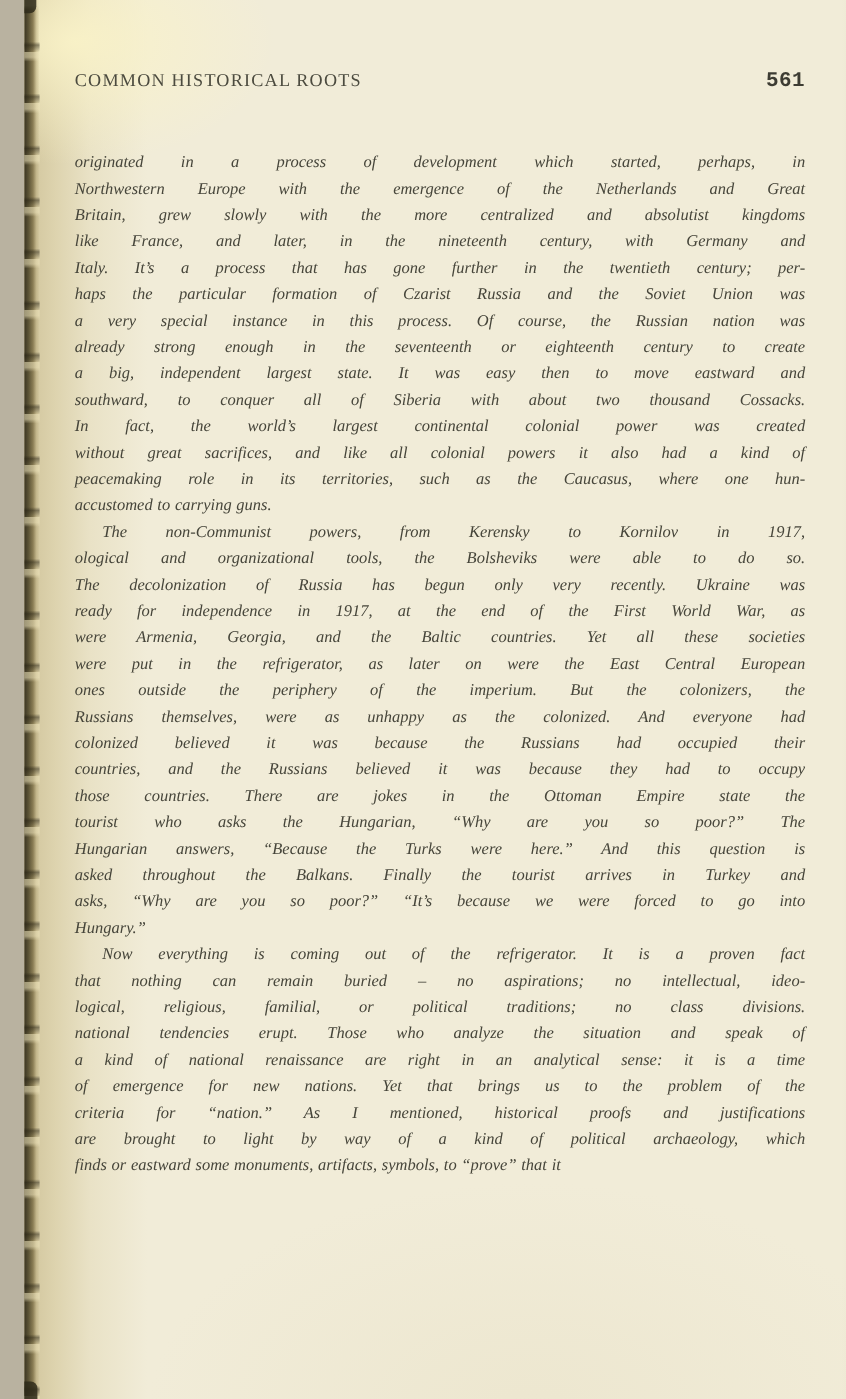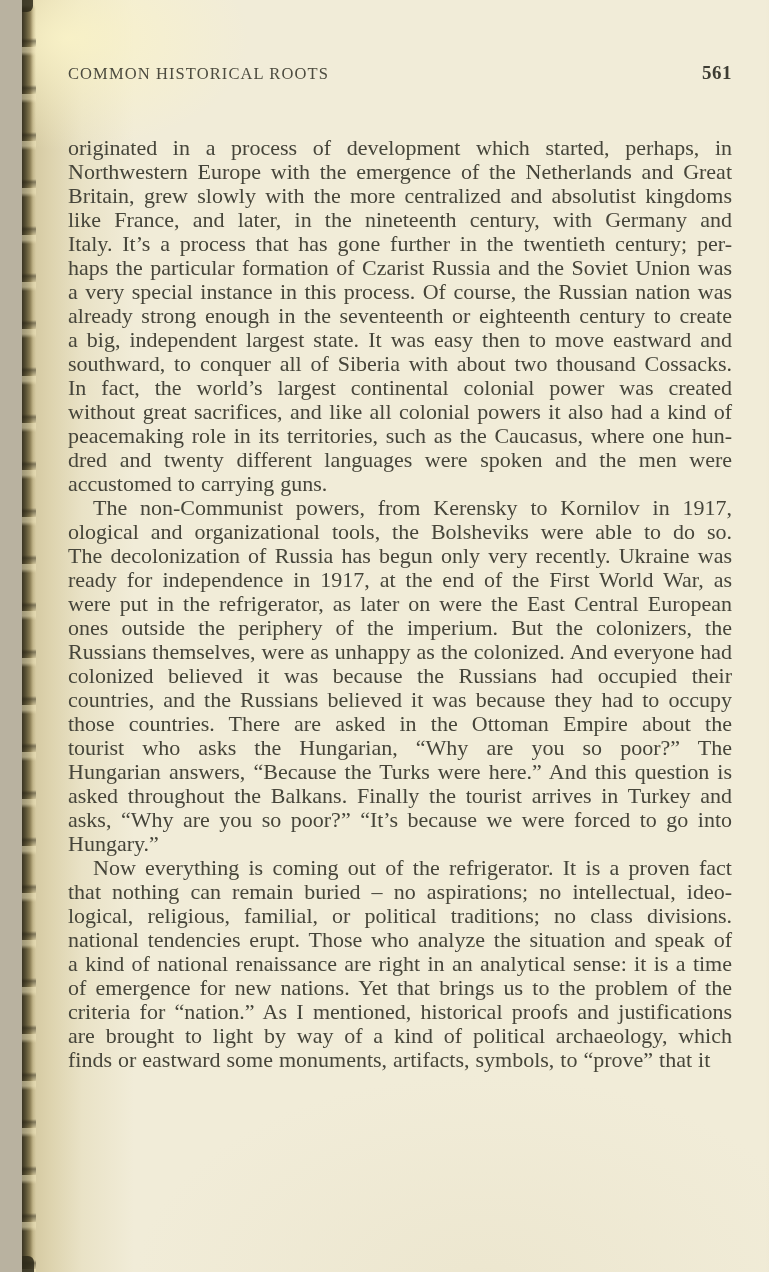--- a/index.html
+++ b/index.html
@@ -60,26 +60,28 @@
   .running-title {
     font-size: 16.5px;
     letter-spacing: 1.1px;
     color: #4c4b3f;
   }
   .folio {
     font-size: 19px;
     font-weight: bold;
     color: #3d3c33;
     letter-spacing: 0.5px;
+    font-family: Liberation Mono, monospace;
   }
 
   .text-block {
     margin-top: 50px; 
-    font-size: 22px;
+    font-size: 15px;
     color: #46453a;
+    font-style: italic;
   }
   .para { margin: 0; padding: 0; }
   .line {
     height: 24px;
     line-height: 24px;
     text-align: justify;
     text-align-last: justify;
     overflow: visible;
     word-spacing: 0.5px;
   }
@@ -109,34 +111,34 @@
           <div class="line">like France, and later, in the nineteenth century, with Germany and</div>
           <div class="line">Italy. It’s a process that has gone further in the twentieth century; per-</div>
           <div class="line">haps the particular formation of Czarist Russia and the Soviet Union was</div>
           <div class="line">a very special instance in this process. Of course, the Russian nation was</div>
           <div class="line">already strong enough in the seventeenth or eighteenth century to create</div>
           <div class="line">a big, independent largest state. It was easy then to move eastward and</div>
           <div class="line">southward, to conquer all of Siberia with about two thousand Cossacks.</div>
           <div class="line">In fact, the world’s largest continental colonial power was created</div>
           <div class="line">without great sacrifices, and like all colonial powers it also had a kind of</div>
           <div class="line">peacemaking role in its territories, such as the Caucasus, where one hun-</div>
-          <div class="line">dred and twenty different languages were spoken and the men were</div>
           <div class="line last">accustomed to carrying guns.</div>
         </div>
         <div class="para">
           <div class="line indent">The non-Communist powers, from Kerensky to Kornilov in 1917,</div>
           <div class="line">ological and organizational tools, the Bolsheviks were able to do so.</div>
           <div class="line">The decolonization of Russia has begun only very recently. Ukraine was</div>
           <div class="line">ready for independence in 1917, at the end of the First World War, as</div>
+          <div class="line">were Armenia, Georgia, and the Baltic countries. Yet all these societies</div>
           <div class="line">were put in the refrigerator, as later on were the East Central European</div>
           <div class="line">ones outside the periphery of the imperium. But the colonizers, the</div>
           <div class="line">Russians themselves, were as unhappy as the colonized. And everyone had</div>
           <div class="line">colonized believed it was because the Russians had occupied their</div>
           <div class="line">countries, and the Russians believed it was because they had to occupy</div>
-          <div class="line">those countries. There are asked in the Ottoman Empire about the</div>
+          <div class="line">those countries. There are jokes in the Ottoman Empire state the</div>
           <div class="line">tourist who asks the Hungarian, “Why are you so poor?” The</div>
           <div class="line">Hungarian answers, “Because the Turks were here.” And this question is</div>
           <div class="line">asked throughout the Balkans. Finally the tourist arrives in Turkey and</div>
           <div class="line">asks, “Why are you so poor?” “It’s because we were forced to go into</div>
           <div class="line last">Hungary.”</div>
         </div>
         <div class="para">
           <div class="line indent">Now everything is coming out of the refrigerator. It is a proven fact</div>
           <div class="line">that nothing can remain buried – no aspirations; no intellectual, ideo-</div>
           <div class="line">logical, religious, familial, or political traditions; no class divisions.</div>

